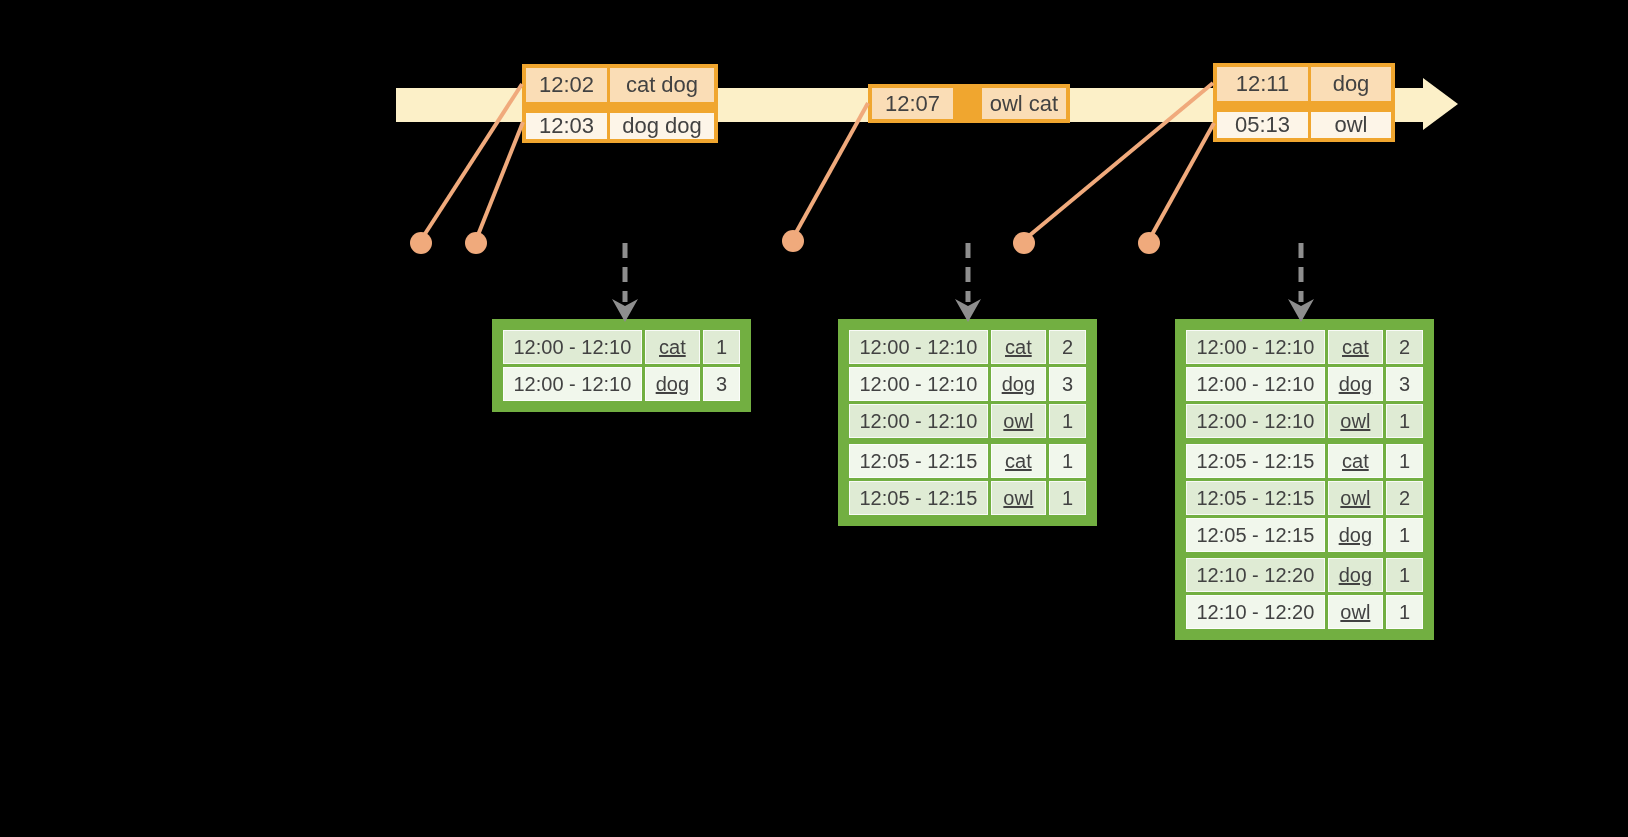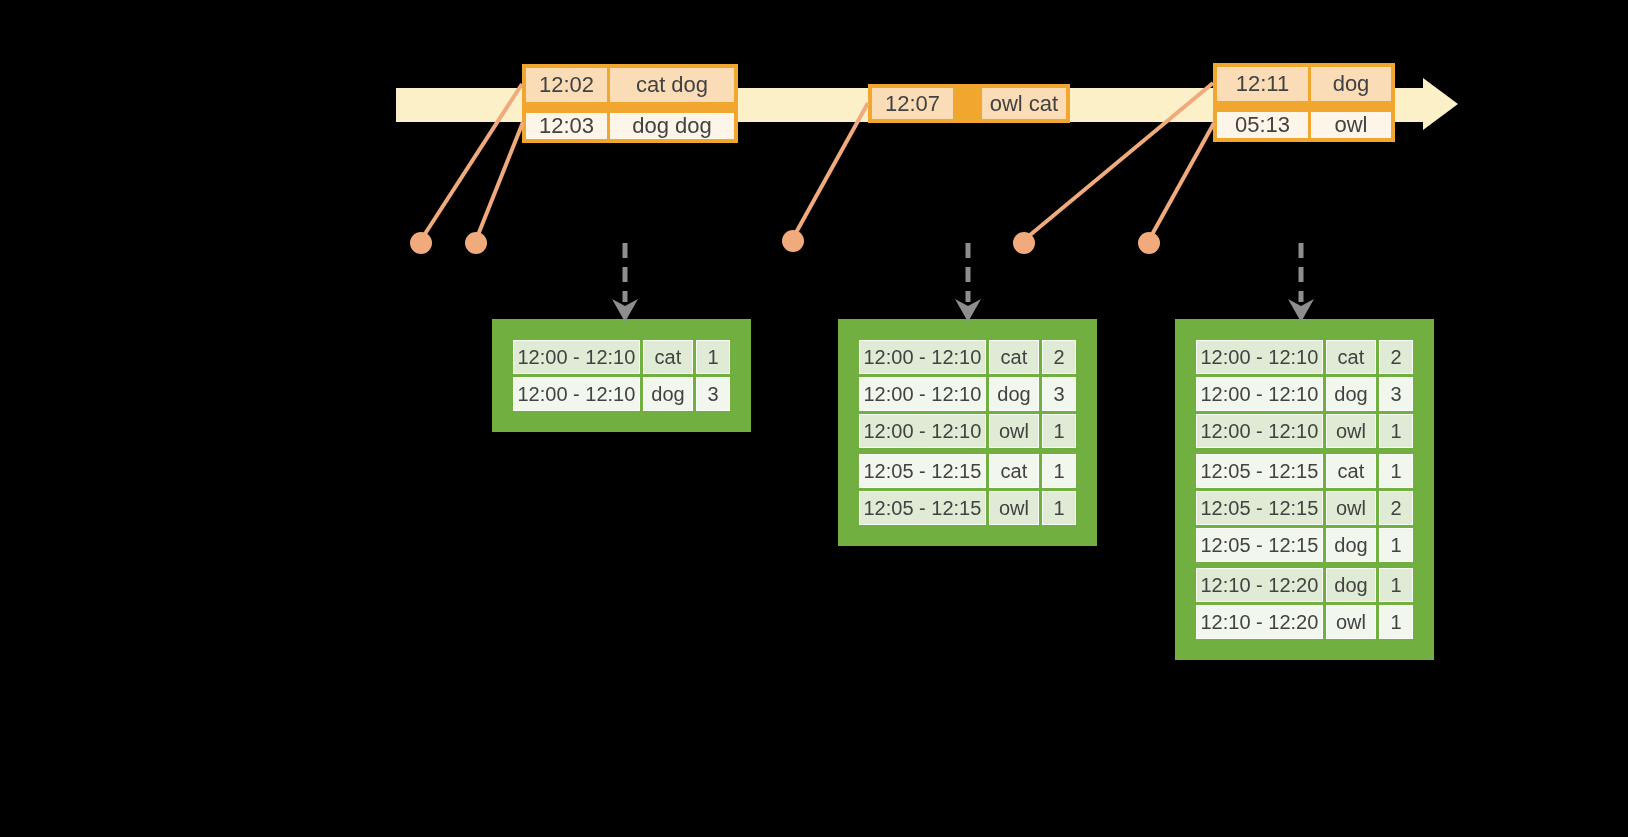--- a/index.html
+++ b/index.html
@@ -37,36 +37,36 @@
   .event-box.single .event-row{height:31px;gap:29px;}
   .event-cell{display:flex;align-items:center;justify-content:center;
               font-size:22px;line-height:1;color:var(--text);}
   .event-time{width:81px;}
   .event-box.narrow .event-time{width:91px;}
   .event-words{flex:1;}
   .event-row.peach .event-cell{background:var(--event-row-peach);}
   .event-row.cream .event-cell{background:var(--event-row-cream);margin-top:8px;}
 
   
-  .result-table{position:absolute;z-index:1;background:var(--table-border);padding:21px;
+  .result-table{position:absolute;z-index:1;background:var(--table-border);padding:11px;
                 display:flex;flex-direction:column;width:259px;}
   .r-row{display:flex;gap:3px;height:34px;margin-top:3px;}
   .r-row:first-child{margin-top:0;}
   .r-row.group-sep{margin-top:6px;}
   .r-cell{display:flex;align-items:center;justify-content:center;
           font-size:20px;line-height:1;color:var(--text);
           box-shadow:inset 0 0 0 1px rgba(255,255,255,0.8);}
   .c-window{width:146px;}
-  .c-word{width:58px;}
+  .c-word{width:58px;text-decoration:underline;}
   .c-count{width:39px;}
   .r-row.shade-a .r-cell{background:var(--table-row-dark);}
   .r-row.shade-b .r-cell{background:var(--table-row-light);}
 
   
-  #event-box-1{left:522px;top:64px;width:216px;}
+  #event-box-1{left:522px;top:64px;width:196px;}
   #event-box-2{left:868px;top:84px;width:202px;}
   #event-box-3{left:1213px;top:63px;width:182px;}
   #result-table-1{left:492px;top:319px;}
   #result-table-2{left:838px;top:319px;}
   #result-table-3{left:1175px;top:319px;}
 </style>
 </head>
 <body>
 
 <div id="stage">

